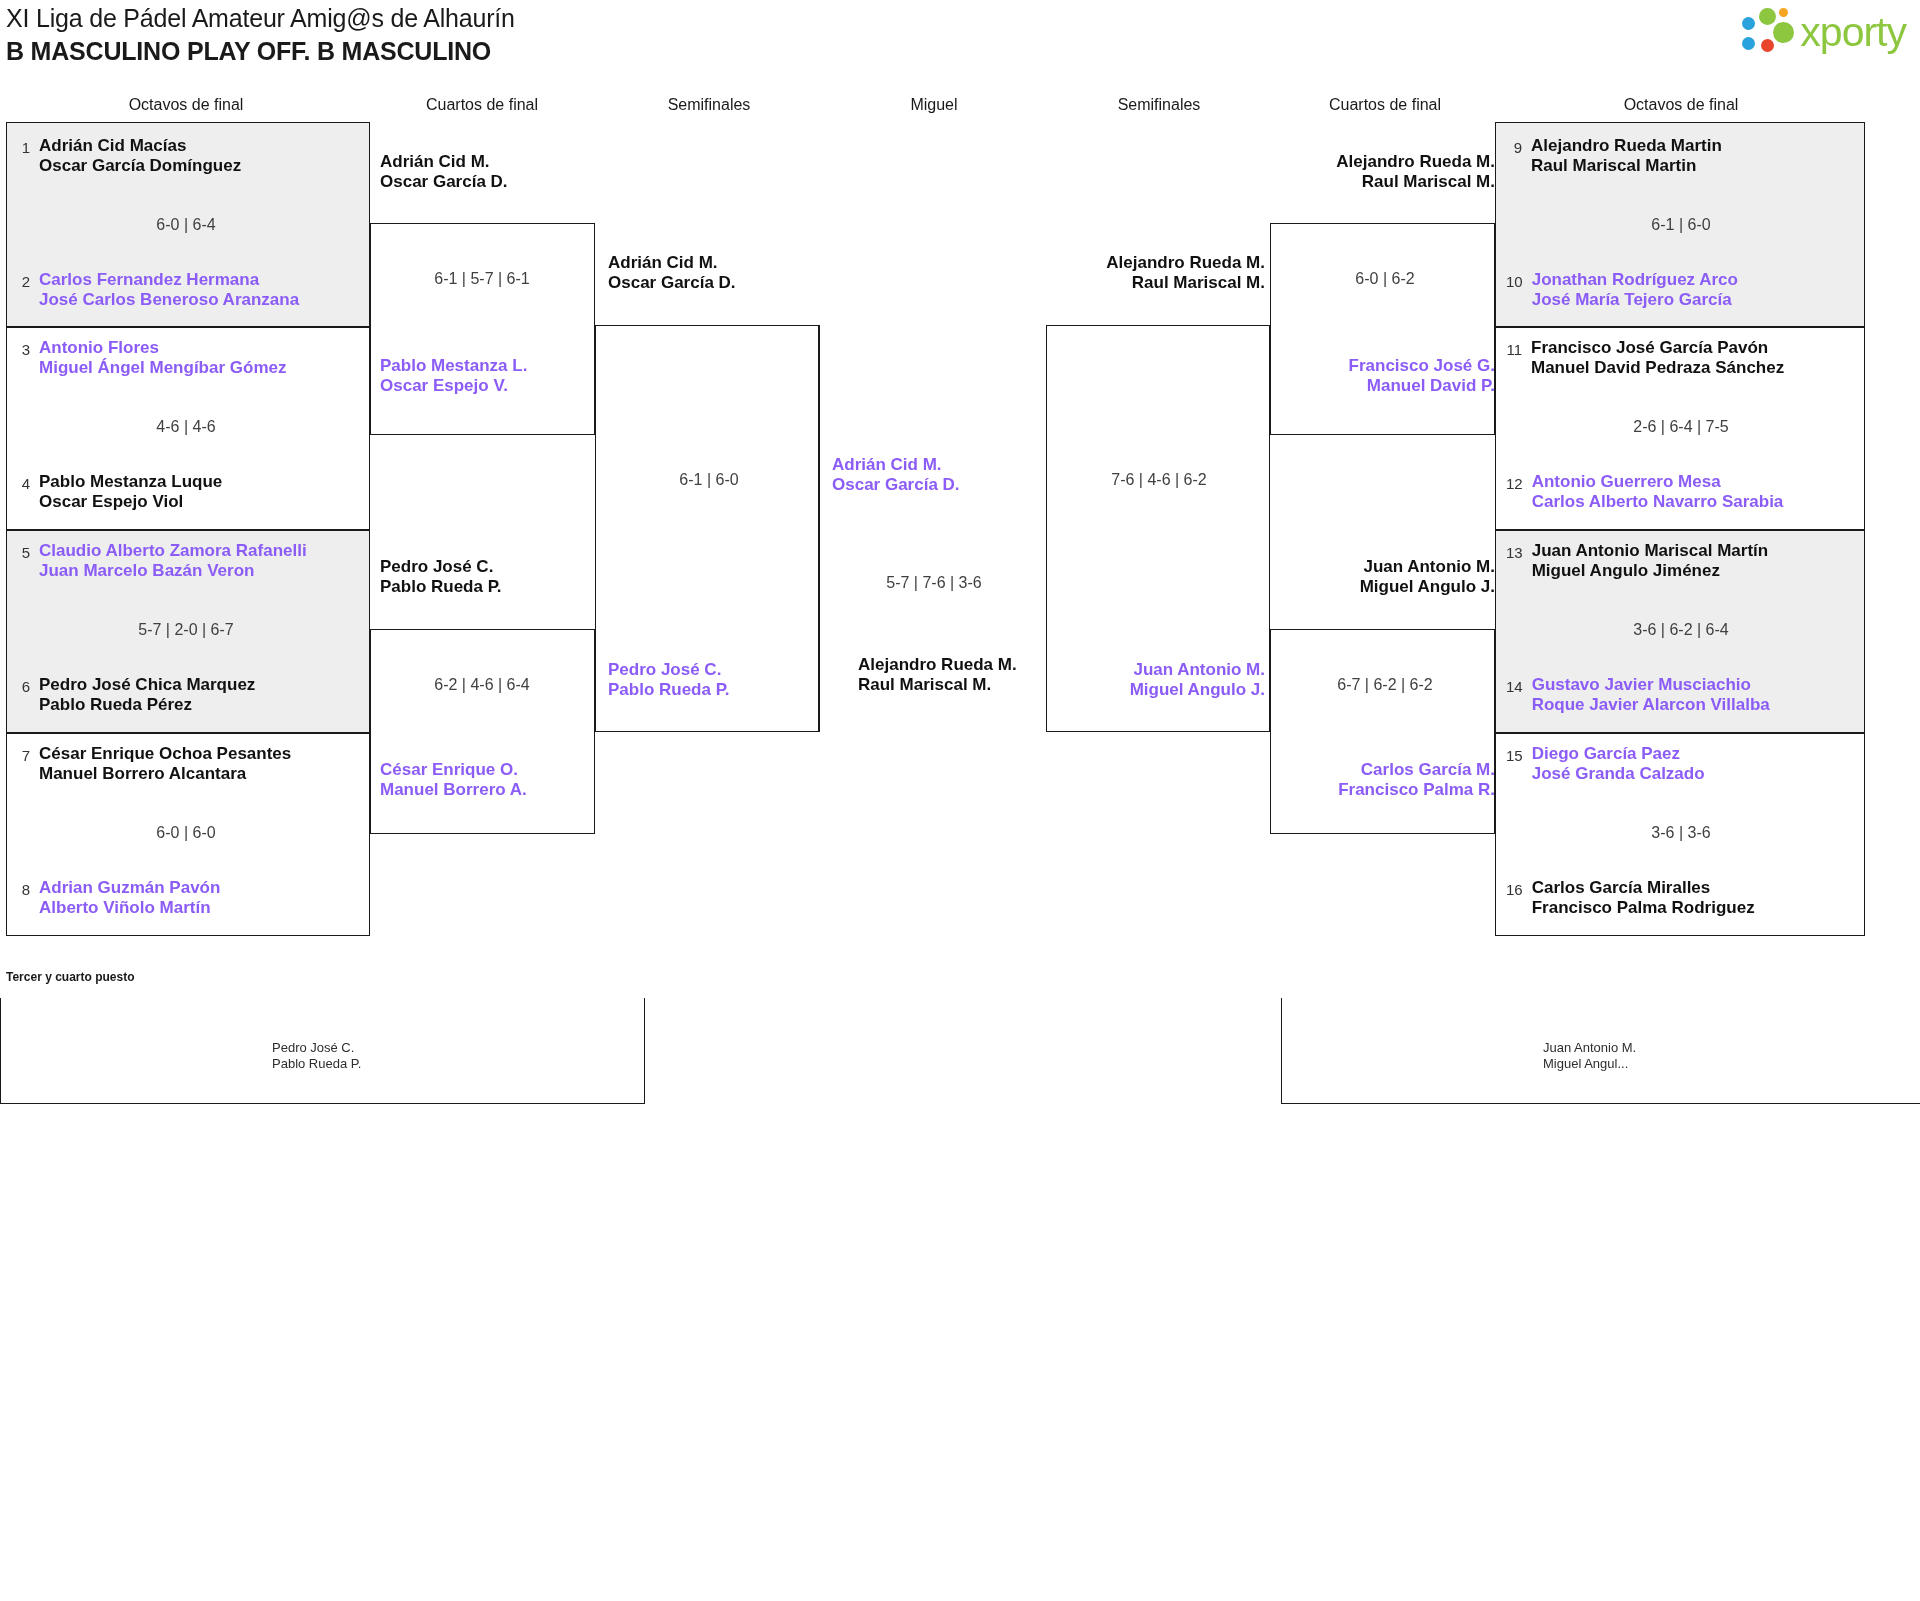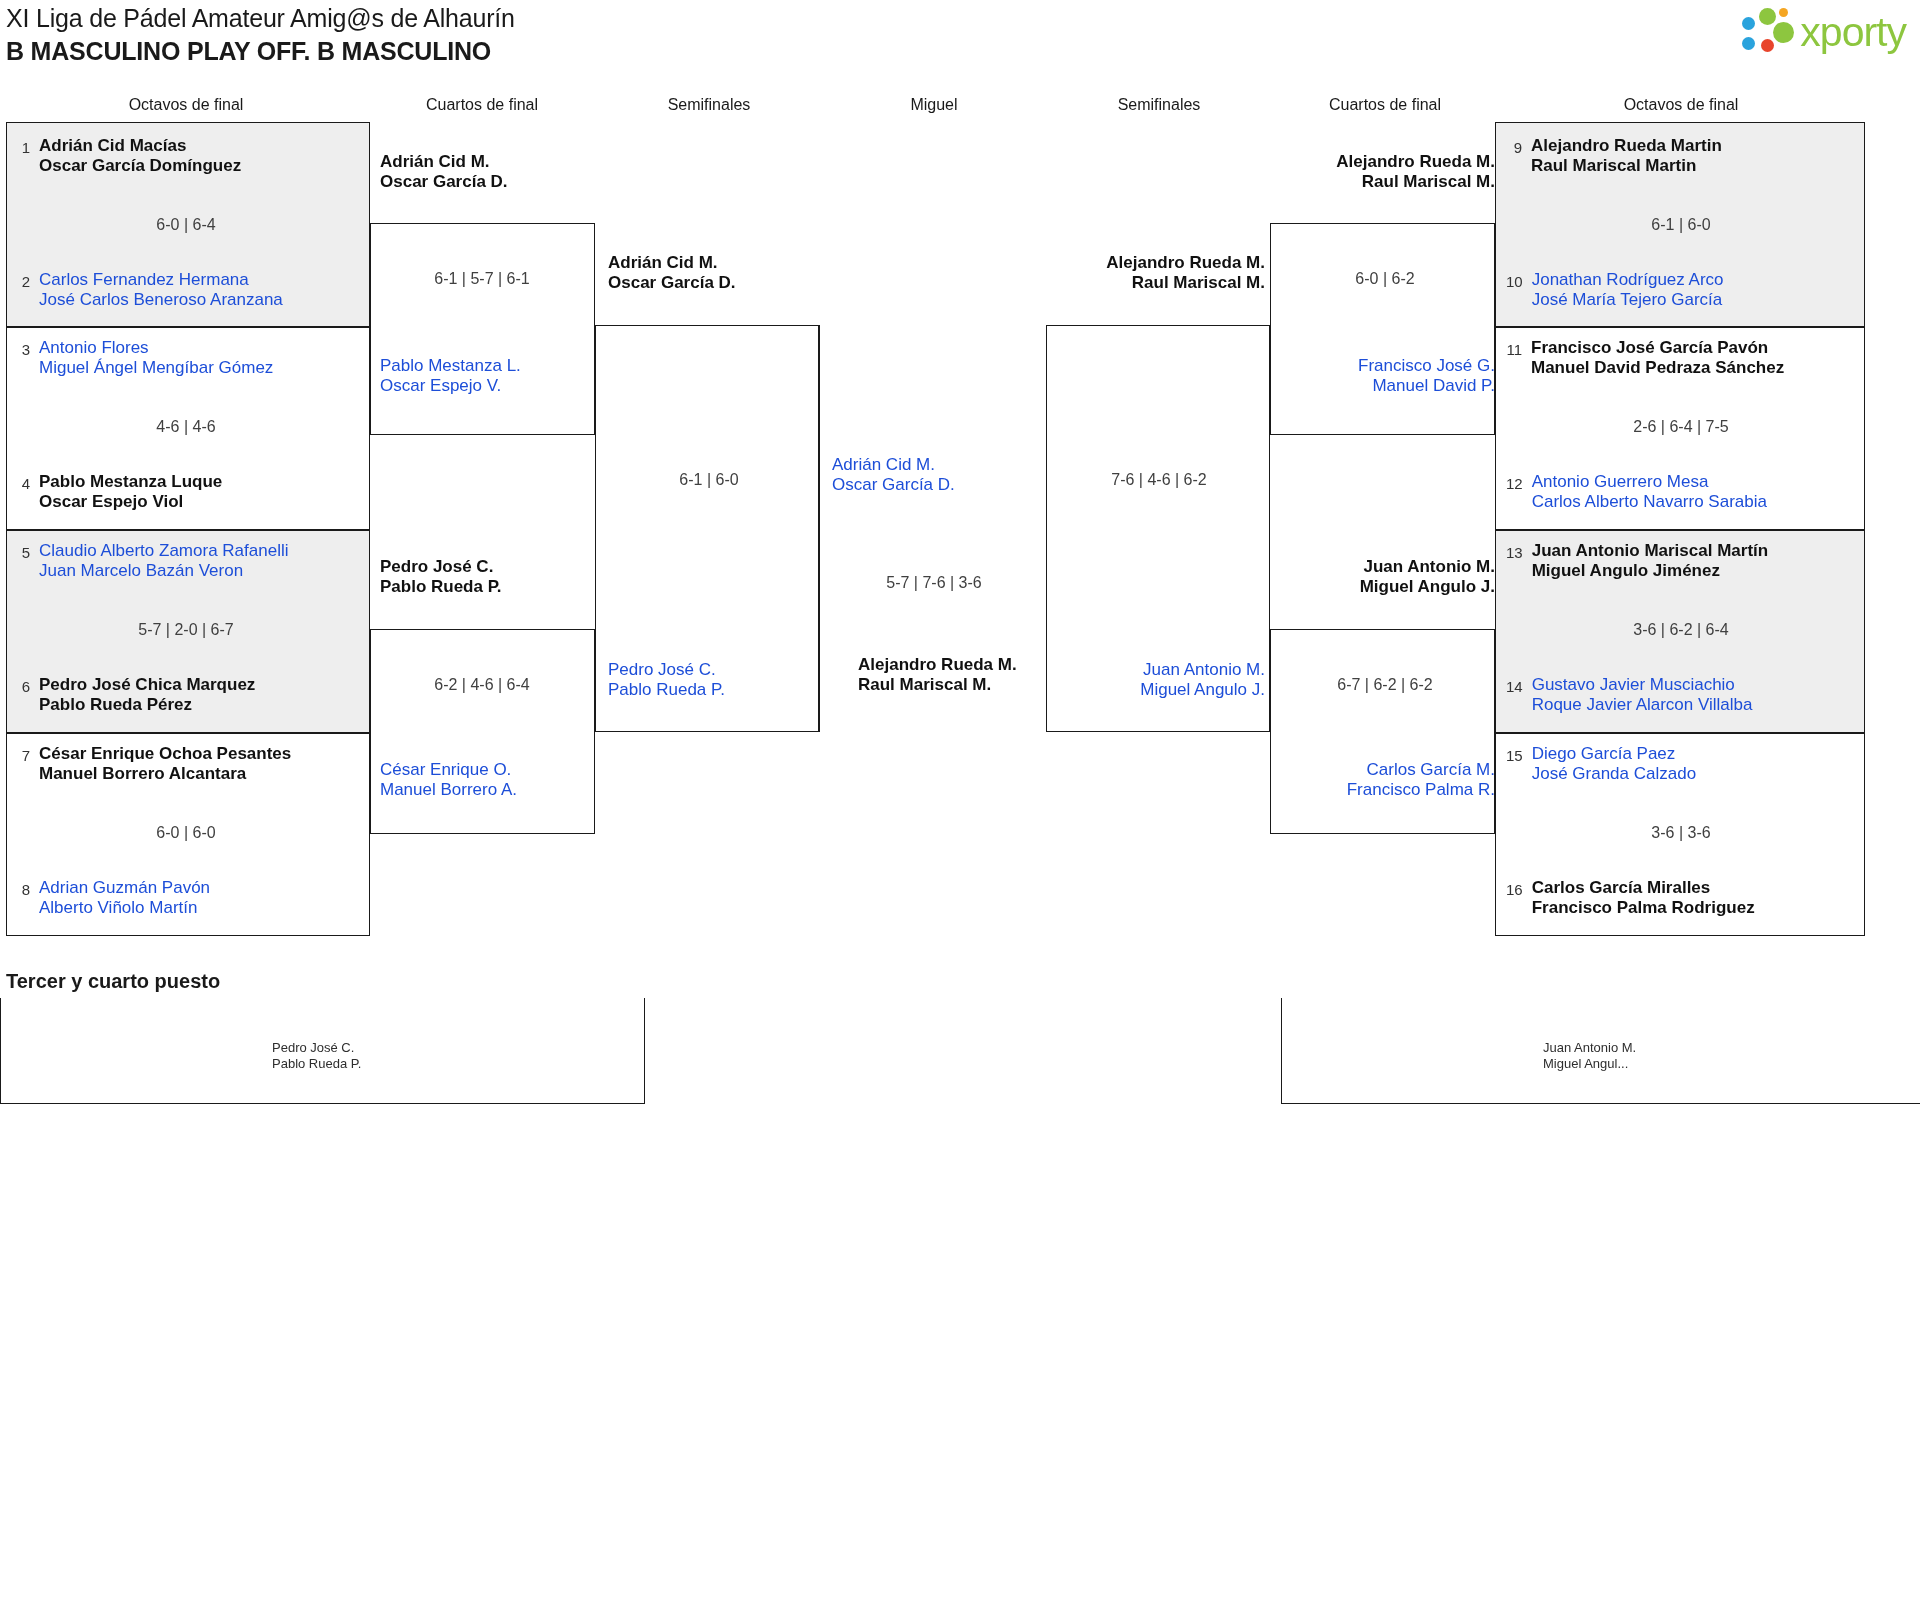--- a/index.html
+++ b/index.html
@@ -107,21 +107,21 @@
   }
   .team .seed-no {
     font-size: 15px;
     color: #333;
     min-width: 16px;
     text-align: right;
     padding-top: 3px;
   }
   .team .names { display: block; }
   .team.winner .names { font-weight: 700; color: #111; }
-  .team.loser  .names { font-weight: 400; color: #1d4ed8; }
+  .team.loser  .names { font-weight: 700; color: #8b5cf6; }
   .team.right-side { flex-direction: row-reverse; }
   .team.right-side .names { text-align: right; }
 
   .score {
     position: absolute;
     font-size: 16px;
     color: #404040;
     white-space: nowrap;
     text-align: center;
     transform: translateX(-50%);
@@ -143,21 +143,21 @@
     position: absolute;
     height: 1px;
     background: #1a1a1a;
   }
 
   
   .third-title {
     position: absolute;
     left: 6px;
     top: 970px;
-    font-size: 20px;
+    font-size: 12px;
     font-weight: 700;
   }
   .third-team {
     position: absolute;
     font-size: 13px;
     line-height: 1.25;
     color: #2e2e2e;
     white-space: nowrap;
   }
 </style>

